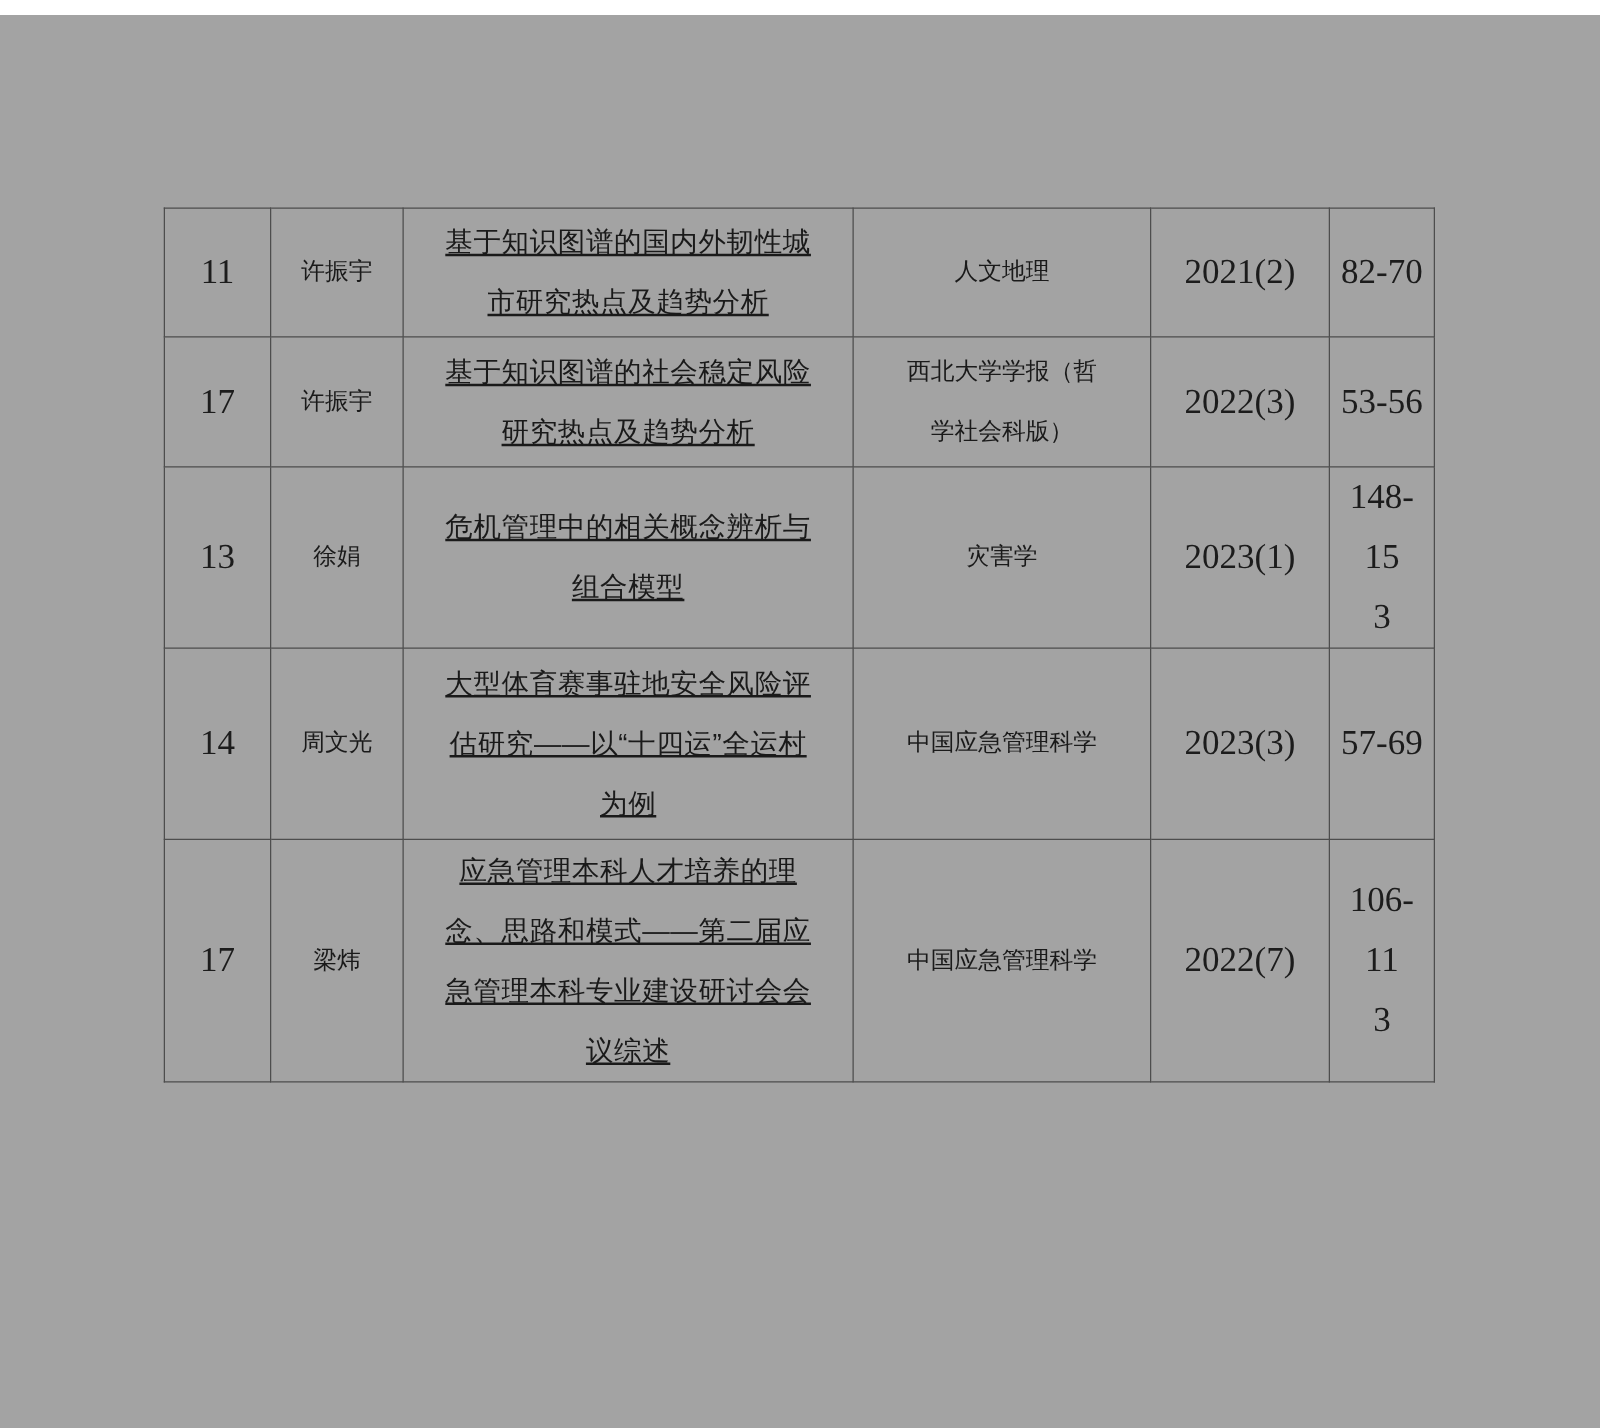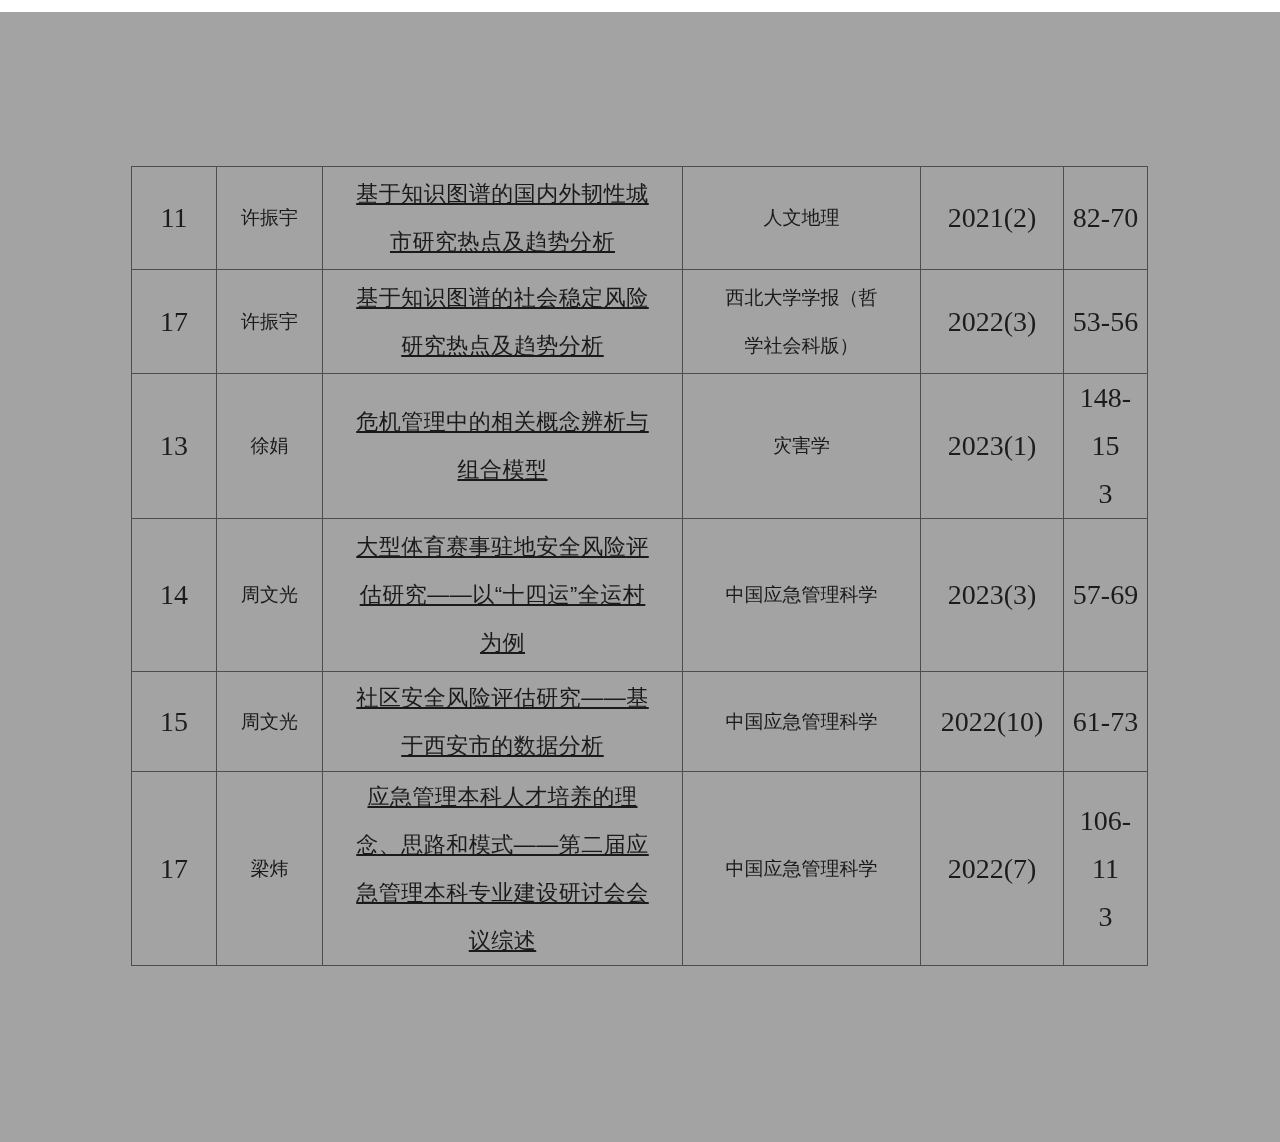--- a/index.html
+++ b/index.html
@@ -105,29 +105,20 @@
       <tr class="h3">
         <td class="c-no">14</td>
         <td class="c-author">周文光</td>
         <td class="c-title">大型体育赛事驻地安全风险评
 估研究——以“十四运”全运村
 为例</td>
         <td class="c-journal">中国应急管理科学</td>
         <td class="c-issue">2023(3)</td>
         <td class="c-pages">57-69</td>
       </tr>
-      <tr class="h4">
-        <td class="c-no">15</td>
-        <td class="c-author">周文光</td>
-        <td class="c-title">社区安全风险评估研究——基
-于西安市的数据分析</td>
-        <td class="c-journal">中国应急管理科学</td>
-        <td class="c-issue">2022(10)</td>
-        <td class="c-pages">61-73</td>
-      </tr>
       <tr class="h6">
         <td class="c-no">17</td>
         <td class="c-author">梁炜</td>
         <td class="c-title">应急管理本科人才培养的理
 念、思路和模式——第二届应
 急管理本科专业建设研讨会会
 议综述</td>
         <td class="c-journal">中国应急管理科学</td>
         <td class="c-issue">2022(7)</td>
         <td class="c-pages">106-11

